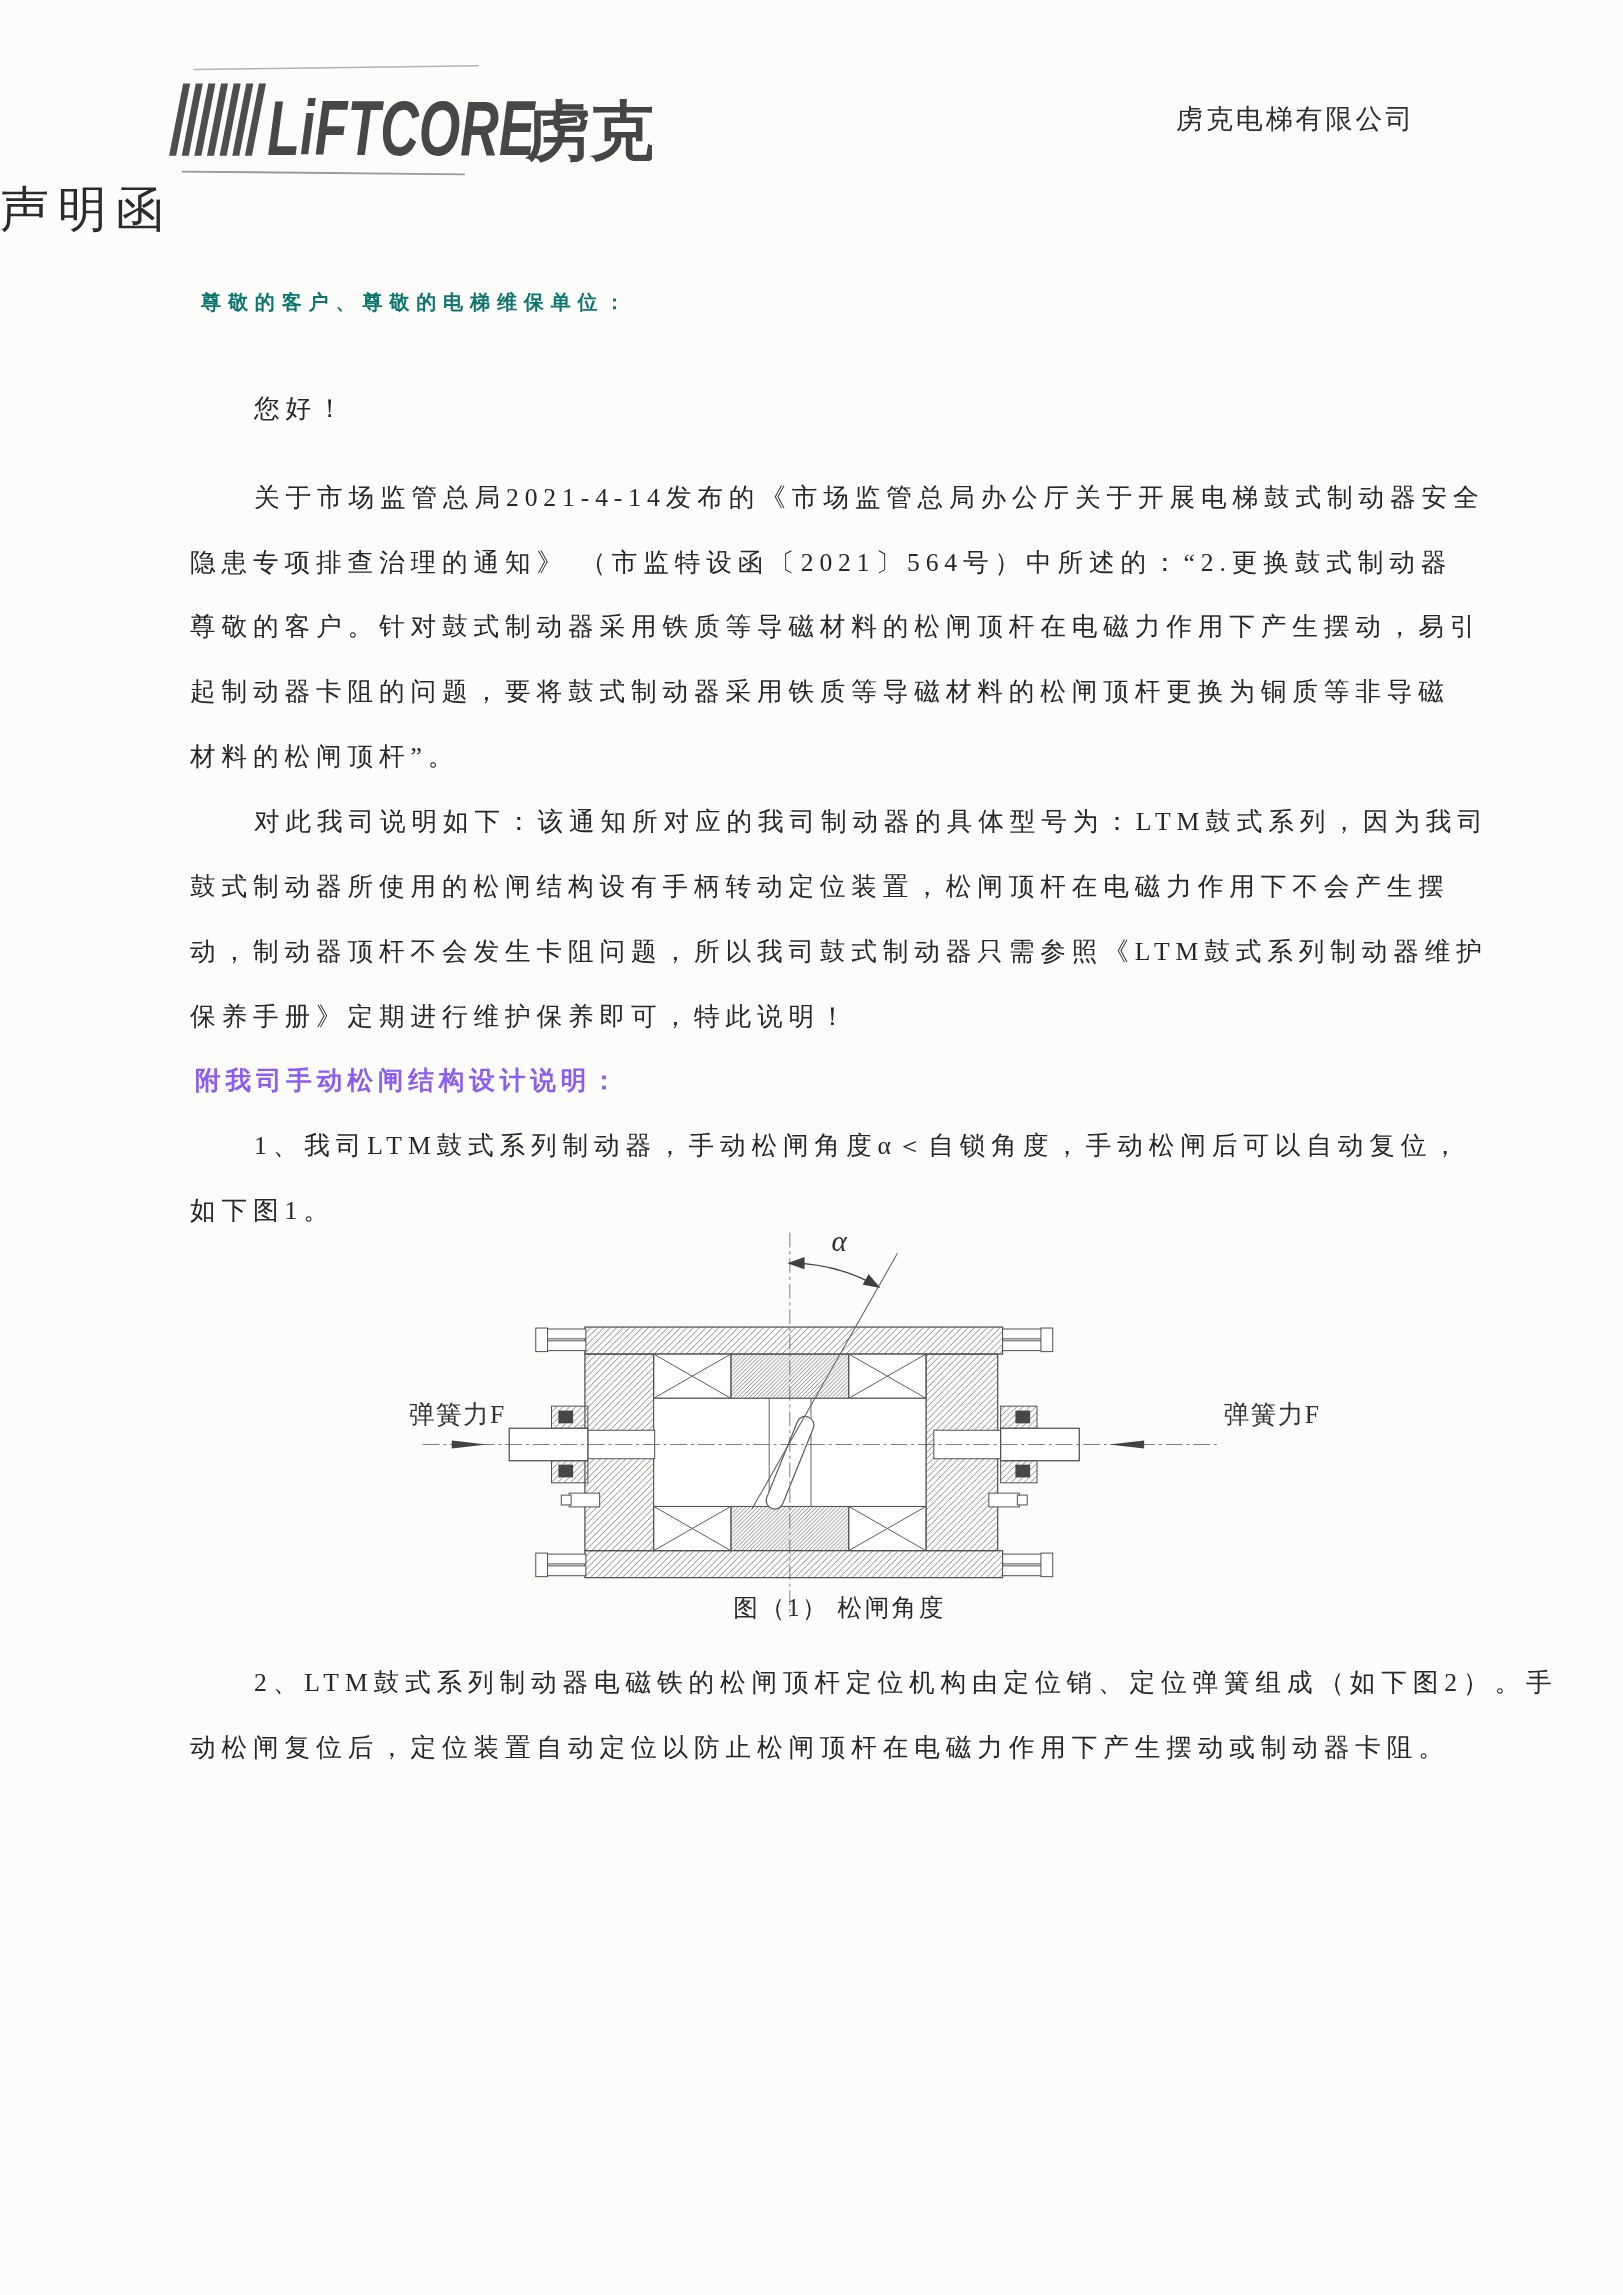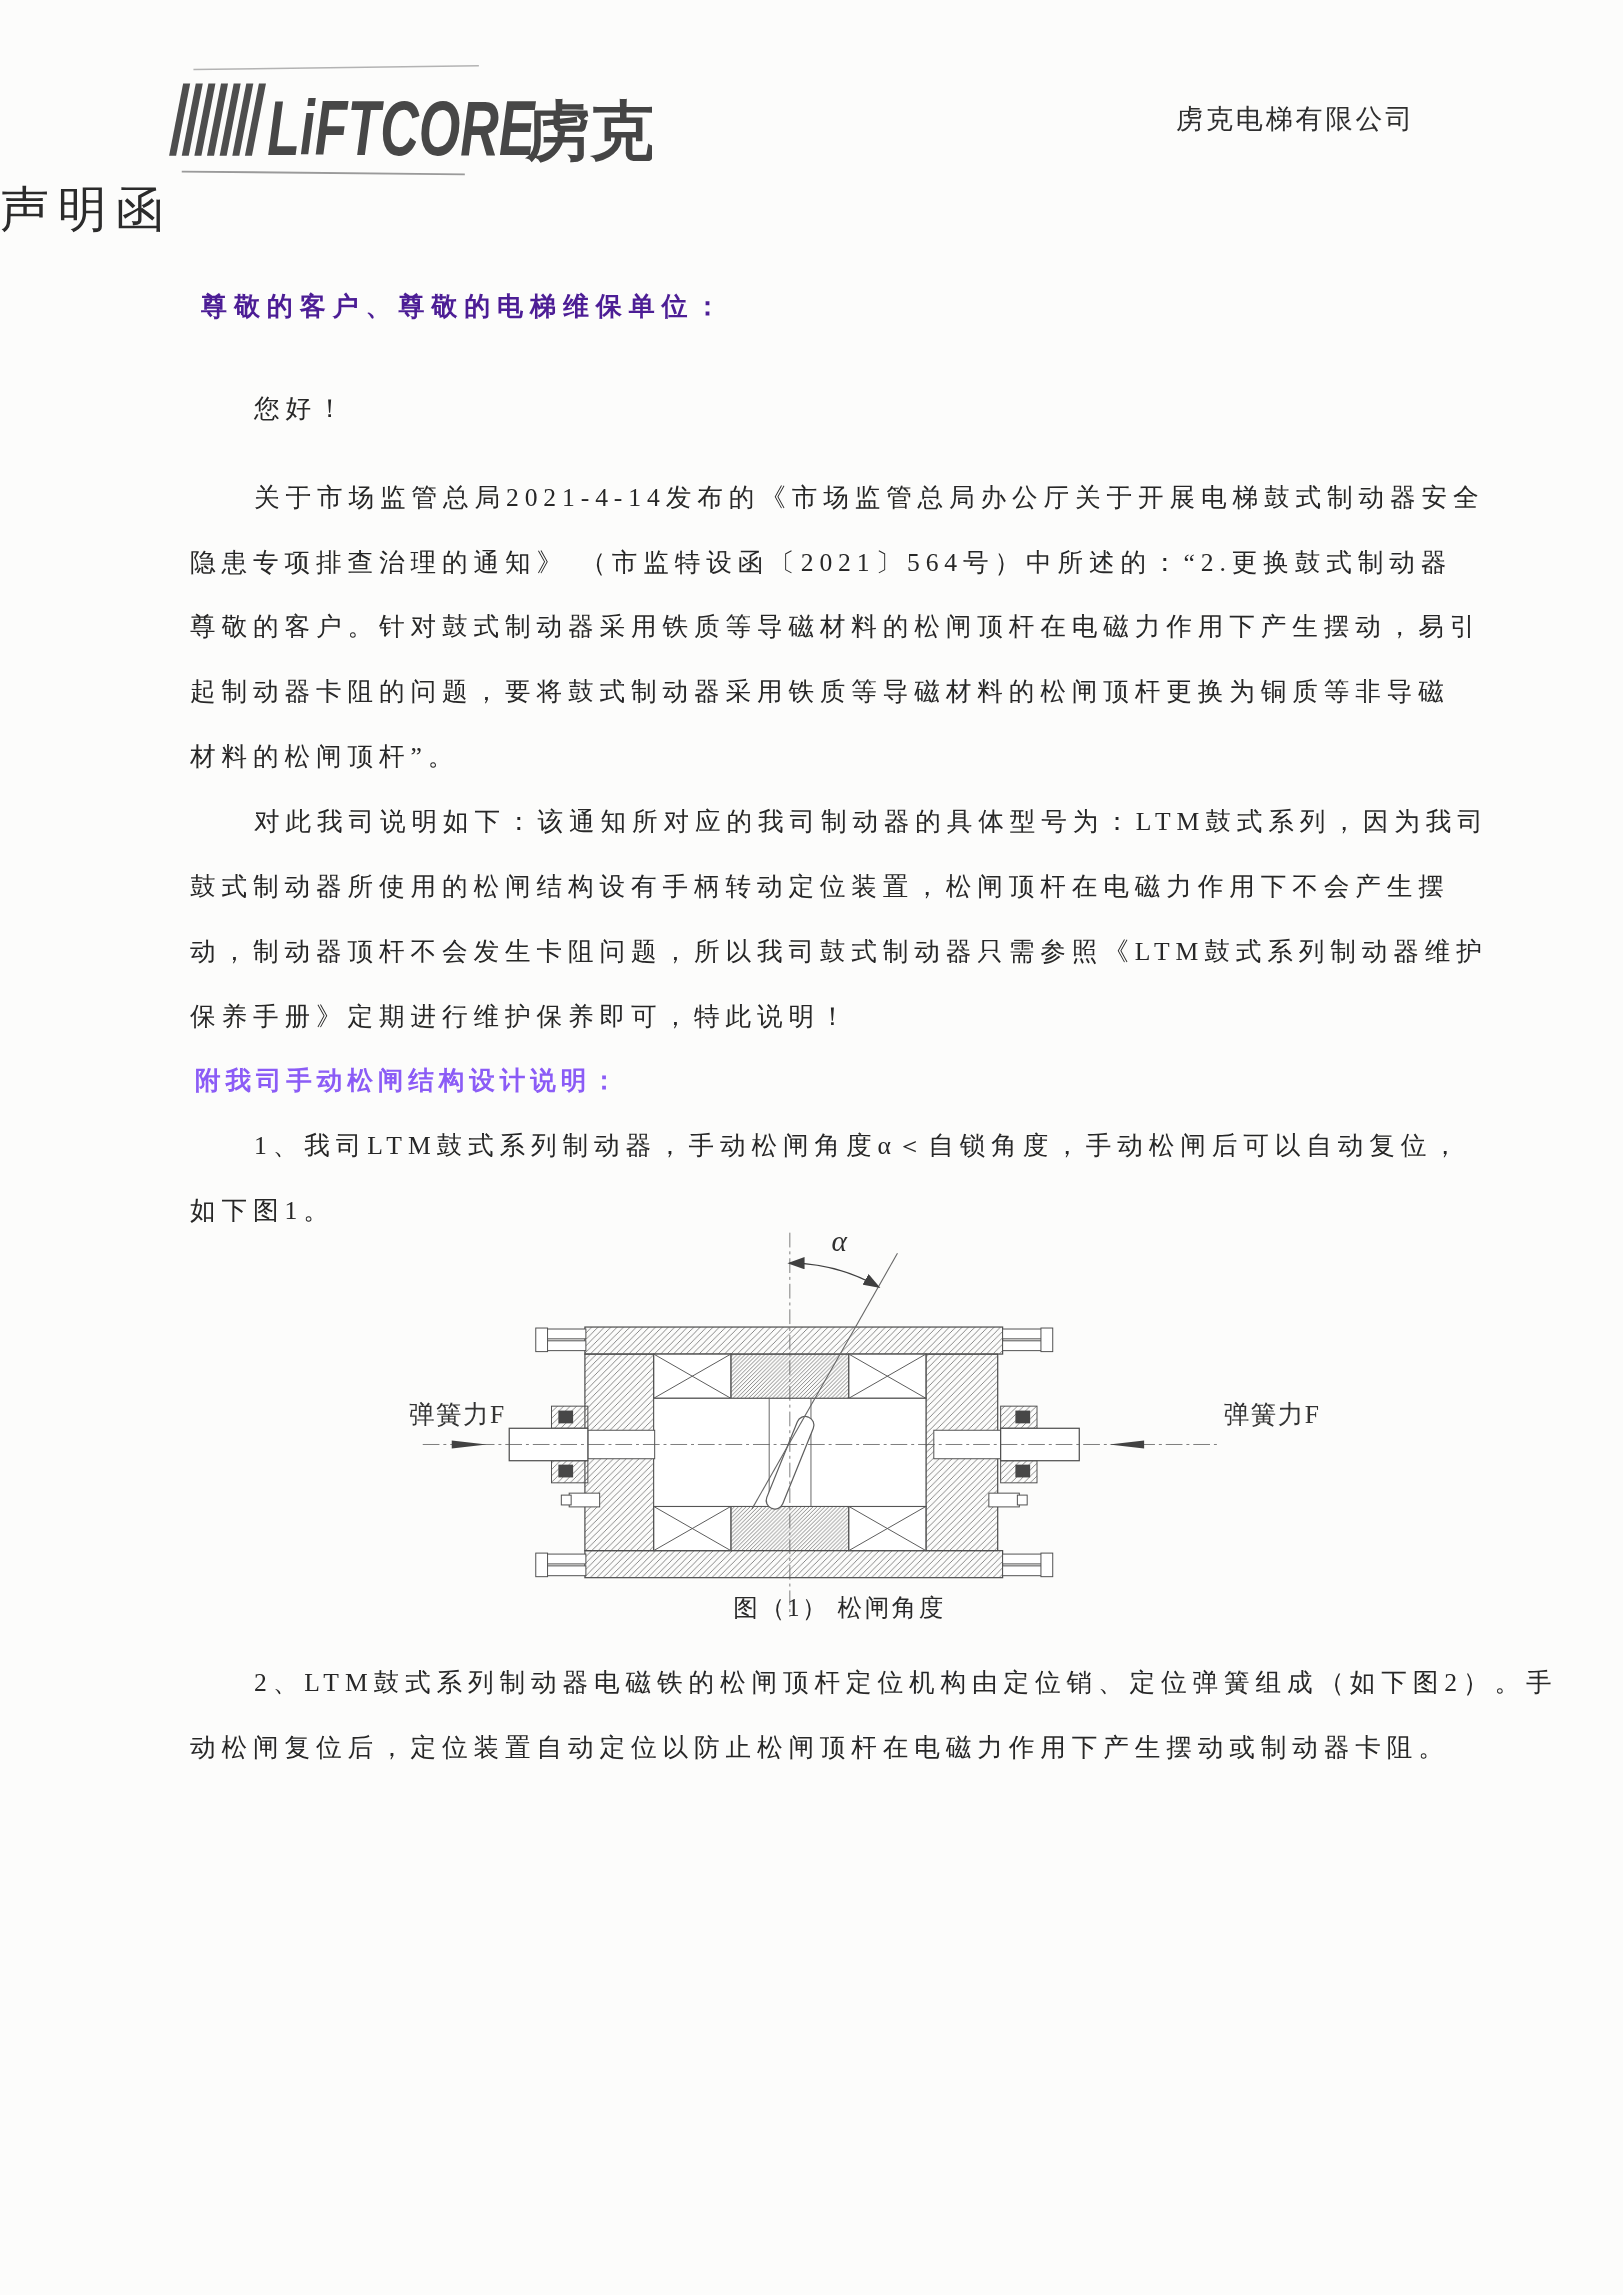--- a/index.html
+++ b/index.html
@@ -15,21 +15,21 @@
     font-size:27px;letter-spacing:2.9px;color:#2e2e2e;white-space:nowrap;text-align:center;
   }
   .title{
     position:absolute;left:0;top:177px;width:1623px;text-align:left;
     font-family:"Liberation Sans","DejaVu Sans",sans-serif;
     font-size:49px;letter-spacing:8.8px;color:#2b2b2b;font-weight:400;
   }
   .salutation{
     position:absolute;left:201px;top:289px;
     font-family:"Liberation Sans","DejaVu Sans",sans-serif;
-    font-weight:bold;font-size:26px;letter-spacing:6.9px;color:#4c1d95;white-space:nowrap;
+    font-weight:bold;font-size:20px;letter-spacing:6.9px;color:#0f766e;white-space:nowrap;
   }
   .bodyline{
     position:absolute;left:190px;font-size:25.6px;letter-spacing:5.9px;
     color:#272727;white-space:nowrap;
   }
   .indent{padding-left:64px;}
   .boldhead{
     font-family:Liberation Mono, monospace;
     font-weight:bold;letter-spacing:4.9px;color:#8b5cf6;padding-left:4.9px;
   }

